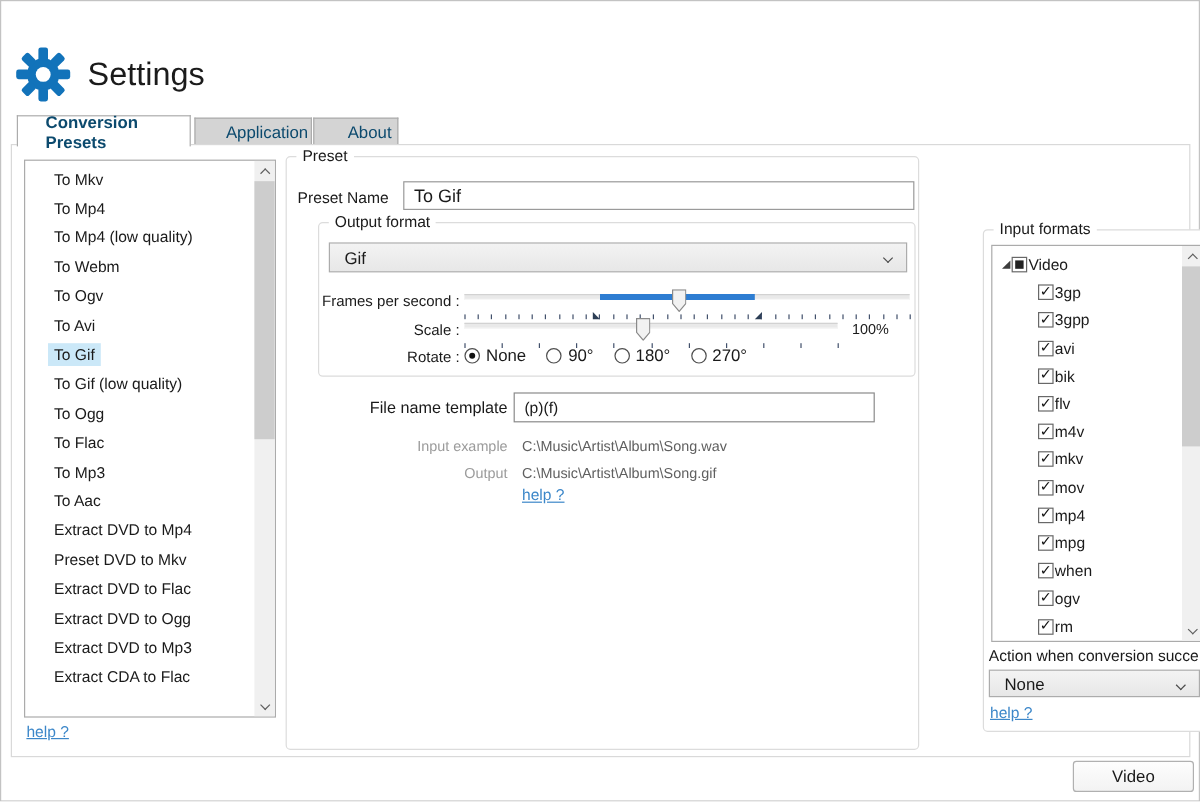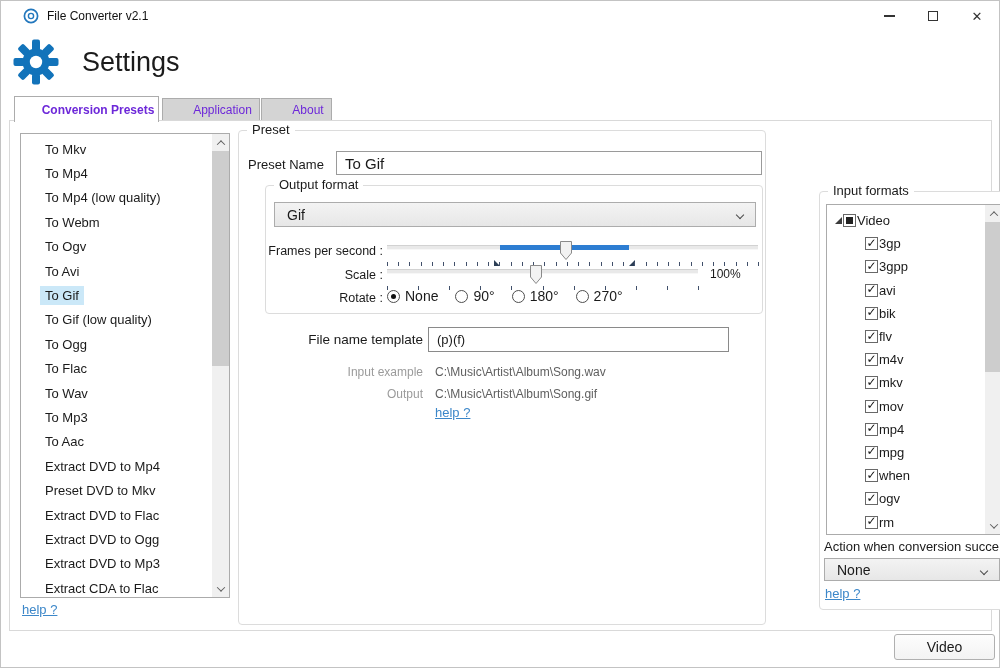--- a/index.html
+++ b/index.html
@@ -10,25 +10,25 @@
   .titlebar { position:absolute; top:0; left:0; right:0; height:30px; background:#fff; }
   .app-icon { position:absolute; left:22px; top:7px; width:16px; height:16px; }
   .window-title { position:absolute; left:46px; top:8px; font-size:12px; color:#111; }
   .win-controls { position:absolute; right:0; top:0; display:flex; }
   .win-btn { width:44px; height:30px; display:flex; align-items:center; justify-content:center; cursor:default; }
   .glyph-min { width:11px; height:1.5px; background:#333; display:block; }
   .glyph-max { width:10px; height:10px; border:1.2px solid #333; display:block; }
   .glyph-close { font-size:13px; color:#333; line-height:1; }
 
   
-  .page-title { position:absolute; left:72px; top:46px; font-size:27px; font-weight:400; color:#1b1b1b;margin-left:9px; }
+  .page-title { position:absolute; left:72px; top:46px; font-size:27px; font-weight:400; color:#1b1b1b; }
   .gear-wrap { position:absolute; left:10px; top:36px; width:50px; height:50px; }
 
   
-  .tab { position:absolute; display:flex; align-items:center; justify-content:center; font-size:12px; color:#6d28d9; border:1px solid #acacac; background:#d4d4d4;padding-left:23px; }
+  .tab { position:absolute; display:flex; align-items:center; justify-content:center; font-size:14px; color:#0c4a6e; border:1px solid #acacac; background:#d4d4d4;padding-left:23px; }
   .tab-active { left:13px; top:95px; width:145px; height:26px; background:#fff; border-bottom:none; font-weight:bold; z-index:3; }
   .tab-2 { left:161px; top:97px; width:98px; height:22px; border-bottom:none; }
   .tab-3 { left:260px; top:97px; width:71px; height:22px; border-bottom:none; }
 
   .tab-content { position:absolute; left:8px; top:119px; width:983px; height:511px; border:1px solid #d9d9d9; background:#fff; }
 
   
   .preset-list { position:absolute; left:10px; top:12px; width:210px; height:465px; border:1px solid #ababab; background:#fff; overflow:hidden; }
   .list-inner { position:absolute; left:0; top:3px; right:17px; }
   .list-item { height:24.4px; display:flex; align-items:center; padding-left:19px; }
@@ -106,38 +106,20 @@
   .if-help { position:absolute; left:5px; top:394px; }
 
   
   .save-button { position:absolute; left:893px; top:633px; width:101px; height:26px; border:1px solid #b0b0b0; border-radius:3px; background:linear-gradient(#fdfdfd,#f3f3f3); font-size:14px; color:#1a1a1a; display:flex; align-items:center; justify-content:center; cursor:pointer; }
 </style>
 </head>
 <body>
 
 <div class="window">
 
-  <div class="titlebar">
-    <svg class="app-icon" viewBox="0 0 16 16">
-      <circle cx="8" cy="8" r="6.6" fill="none" stroke="#2277bd" stroke-width="1.7"></circle>
-      <circle cx="8" cy="8" r="2.6" fill="none" stroke="#2277bd" stroke-width="1.4"></circle>
-    </svg>
-    <span class="window-title">File Converter v2.1</span>
-    <div class="win-controls">
-      <div class="win-btn">
-          <span class="glyph-min"></span>
-        </div>
-      <div class="win-btn">
-          <span class="glyph-max"></span>
-        </div>
-      <div class="win-btn">
-          <span class="glyph-close">✕</span>
-        </div>
-    </div>
-  </div>
 
   <div class="gear-wrap">
     <svg viewBox="0 0 50 50" width="50" height="50">
       <g fill="#1273ba">
         <circle cx="25" cy="25" r="13.5"></circle>
         <g>
           <rect x="21" y="2.5" width="8" height="11" rx="2"></rect>
           <rect x="21" y="2.5" width="8" height="11" rx="2" transform="rotate(45 25 25)"></rect>
           <rect x="21" y="2.5" width="8" height="11" rx="2" transform="rotate(90 25 25)"></rect>
           <rect x="21" y="2.5" width="8" height="11" rx="2" transform="rotate(135 25 25)"></rect>
@@ -182,23 +164,20 @@
             <span class="li-text">To Gif</span>
           </div>
           <div class="list-item">
             <span class="li-text">To Gif (low quality)</span>
           </div>
           <div class="list-item">
             <span class="li-text">To Ogg</span>
           </div>
           <div class="list-item">
             <span class="li-text">To Flac</span>
-          </div>
-          <div class="list-item">
-            <span class="li-text">To Wav</span>
           </div>
           <div class="list-item">
             <span class="li-text">To Mp3</span>
           </div>
           <div class="list-item">
             <span class="li-text">To Aac</span>
           </div>
           <div class="list-item">
             <span class="li-text">Extract DVD to Mp4</span>
           </div>

